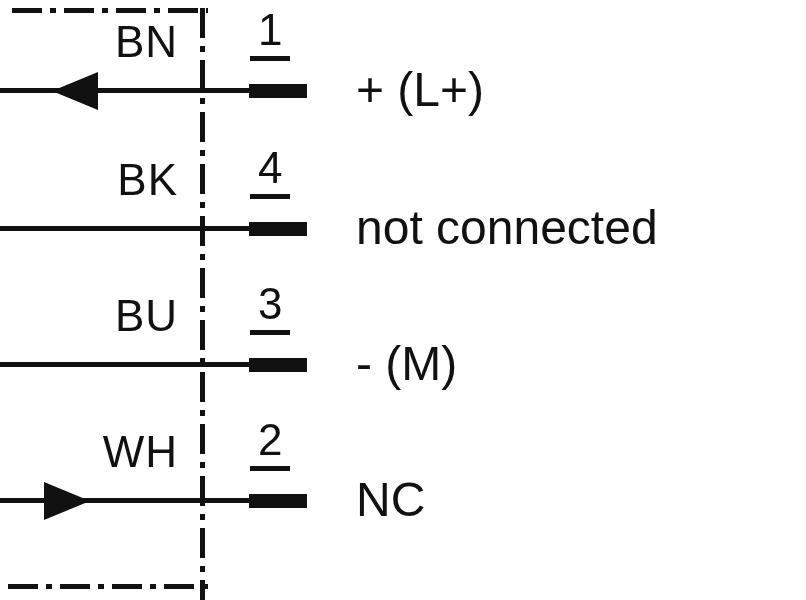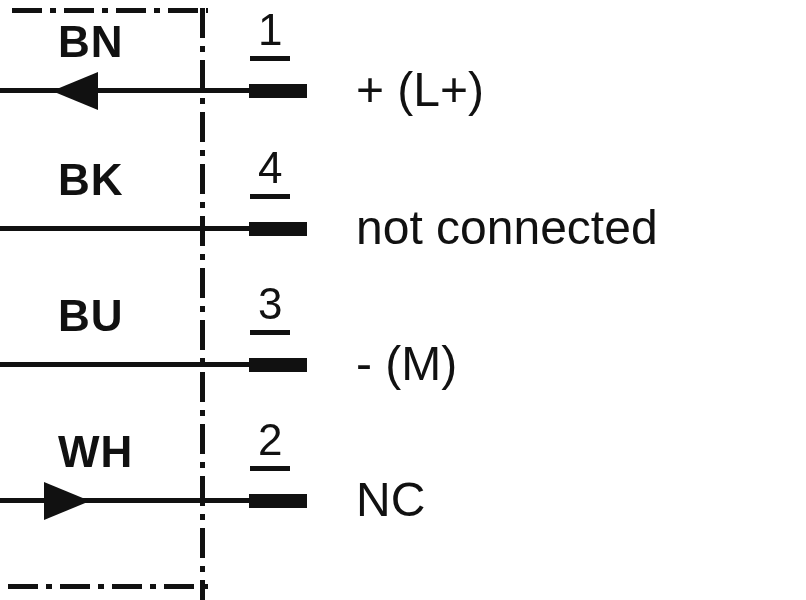--- a/index.html
+++ b/index.html
@@ -15,22 +15,22 @@
   .border-top{left:12px;top:8px;width:196px;}
   .border-bottom{left:8px;top:584px;width:200px;}
   .border-right{left:200px;top:8px;height:592px;}
 
   
   .wire-row{position:absolute;left:0;width:806px;height:0;}
   .r1{top:91px}.r2{top:229px}.r3{top:365px}.r4{top:501px}
 
   .line{position:absolute;left:0;top:-3px;width:252px;height:5px;background:#111;}
   .terminal{position:absolute;left:249px;top:-7px;width:58px;height:14px;background:#111;}
-  .code{position:absolute;left:58px;width:120px;bottom:27px;text-align:left;
-        font-size:44px;line-height:1;letter-spacing:1px;font-weight:bold;}
+  .code{position:absolute;left:58px;width:120px;bottom:27px;text-align:right;
+        font-size:44px;line-height:1;letter-spacing:1px;}
   .pin{position:absolute;left:250px;bottom:30px;font-size:44px;line-height:1;
        padding:0 8px 4px 8px;border-bottom:5px solid #111;}
   .function{position:absolute;left:356px;top:-25px;font-size:48px;line-height:1;white-space:nowrap;}
 
   .arrow{position:absolute;width:0;height:0;top:-19px;
          border-top:19px solid transparent;border-bottom:19px solid transparent;}
   .arrow-left{left:52px;border-right:46px solid #111;}
   .arrow-right{left:44px;border-left:46px solid #111;}
 </style>
 </head>

